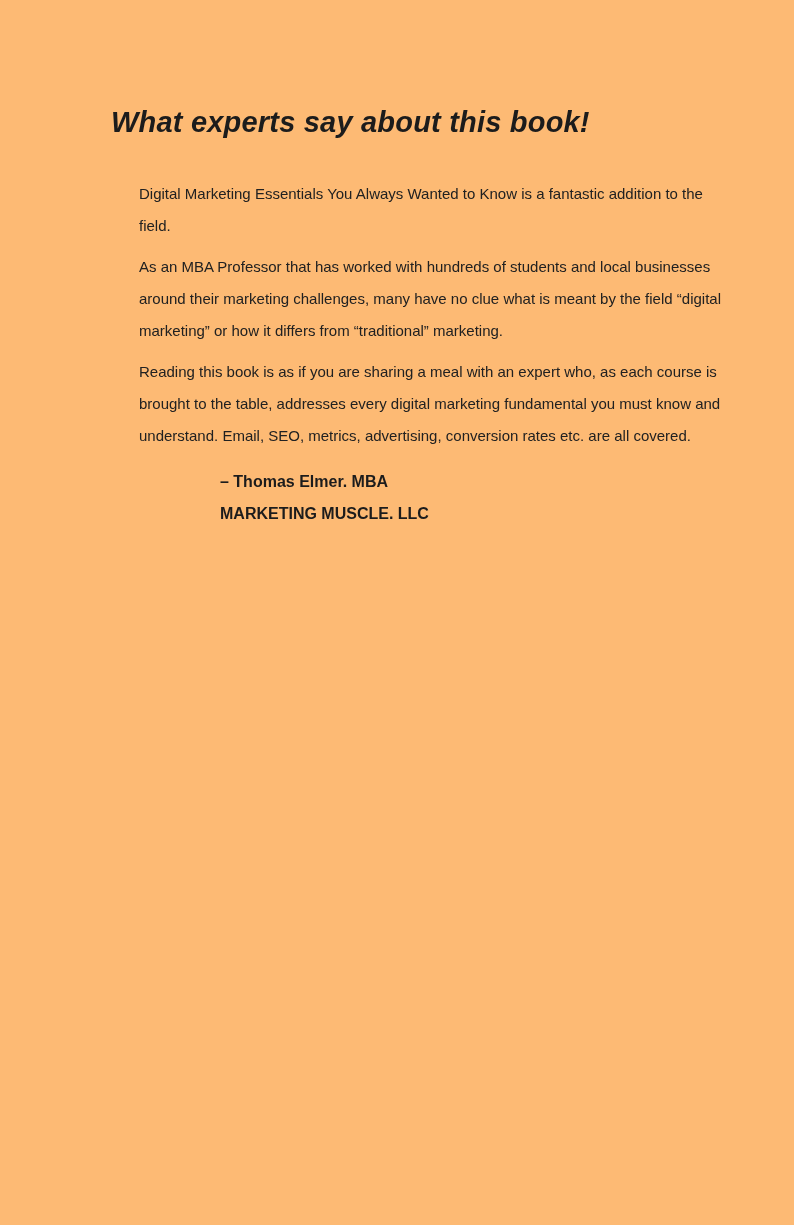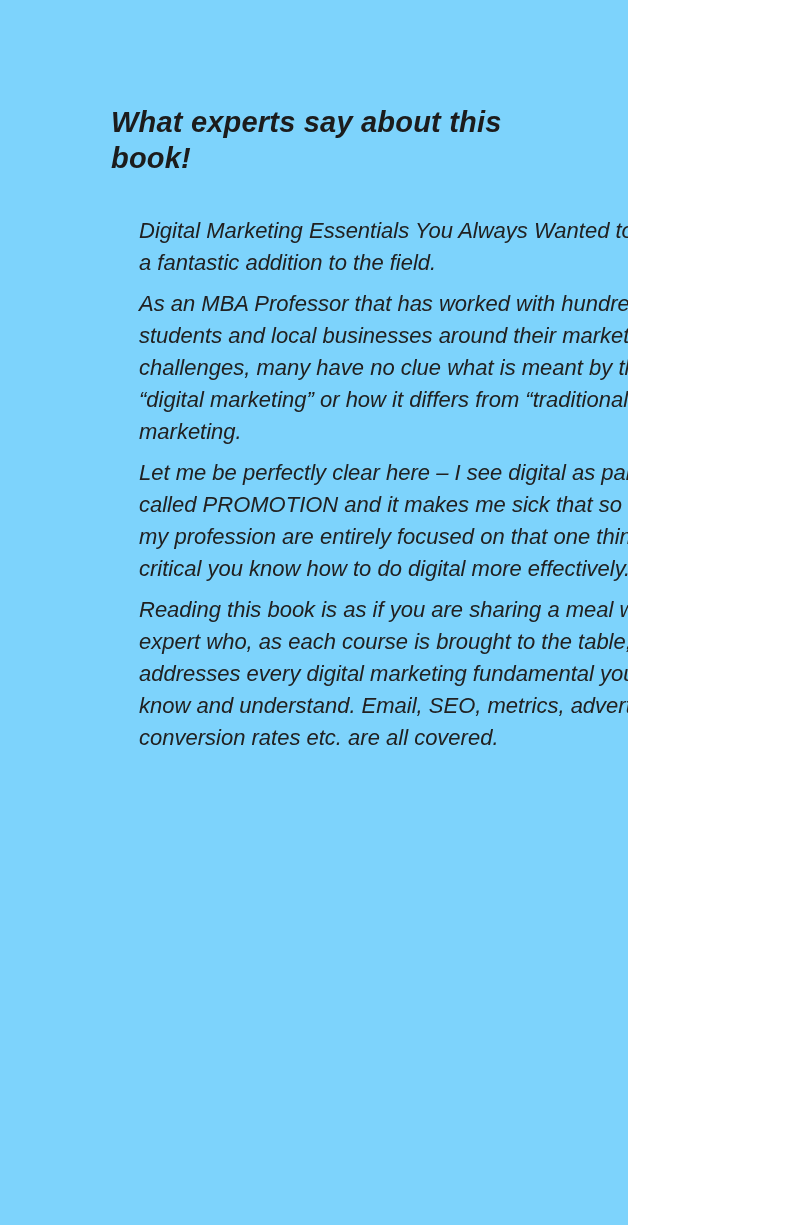--- a/index.html
+++ b/index.html
@@ -3,44 +3,43 @@
 <meta charset="utf-8">
 <style>
   * { margin: 0; padding: 0; box-sizing: border-box; }
   html, body {
     width: 794px;
     background: #ffffff;
     font-family: "Liberation Sans", sans-serif;
   }
   .page {
     position: relative;
-    width: 628px;
+    width: 794px;
     height: 1225px;
-    background: #7dd3fc;
+    background: #fdba74;
     padding-top: 104px;
     overflow: hidden;
   }
   .title {
     margin-left: 111px;
     margin-right: 60px;
     font-size: 29px;
     font-weight: 600;
     font-style: italic;
     letter-spacing: 0.2px;
     color: #1c1c1c;
     line-height: 1.25;
   }
   .content {
     margin-top: 38px;
     margin-left: 139px;
     width: 585px;
   }
   .body-para {
-    font-style: italic;
-    font-size: 22px;
+    font-size: 15px;
     line-height: 32px;
     color: #212121;
     margin-bottom: 9px;
     white-space: pre-wrap;
   }
   .attribution {
     margin-top: 14px;
     margin-left: 81px;
   }
   .attr-line {
@@ -54,19 +53,20 @@
 </style>
 </head>
 <body>
 
 <div class="page">
   <h1 class="title">What experts say about this book!</h1>
 
   <div class="content">
     <p class="body-para">Digital Marketing Essentials You Always Wanted to Know is a fantastic addition to the field.</p>
     <p class="body-para">As an MBA Professor that has worked with hundreds of students and local businesses around their marketing challenges, many have no clue what is meant by the field “digital marketing” or how it differs from “traditional” marketing.</p>
-    <p class="body-para">Let me be perfectly clear here – I see digital as part of the P called PROMOTION and it makes me sick that so many in my profession are entirely focused on that one thing.  It is critical you know how to do digital more effectively.</p>
     <p class="body-para">Reading this book is as if you are sharing a meal with an expert who, as each course is brought to the table, addresses every digital marketing fundamental you must know and understand. Email, SEO, metrics, advertising, conversion rates etc. are all covered.</p>
 
     <div class="attribution">
+      <p class="attr-line">– Thomas Elmer. MBA</p>
+      <p class="attr-line">MARKETING MUSCLE. LLC</p>
     </div>
   </div>
 </div>
 
 </body></html>

